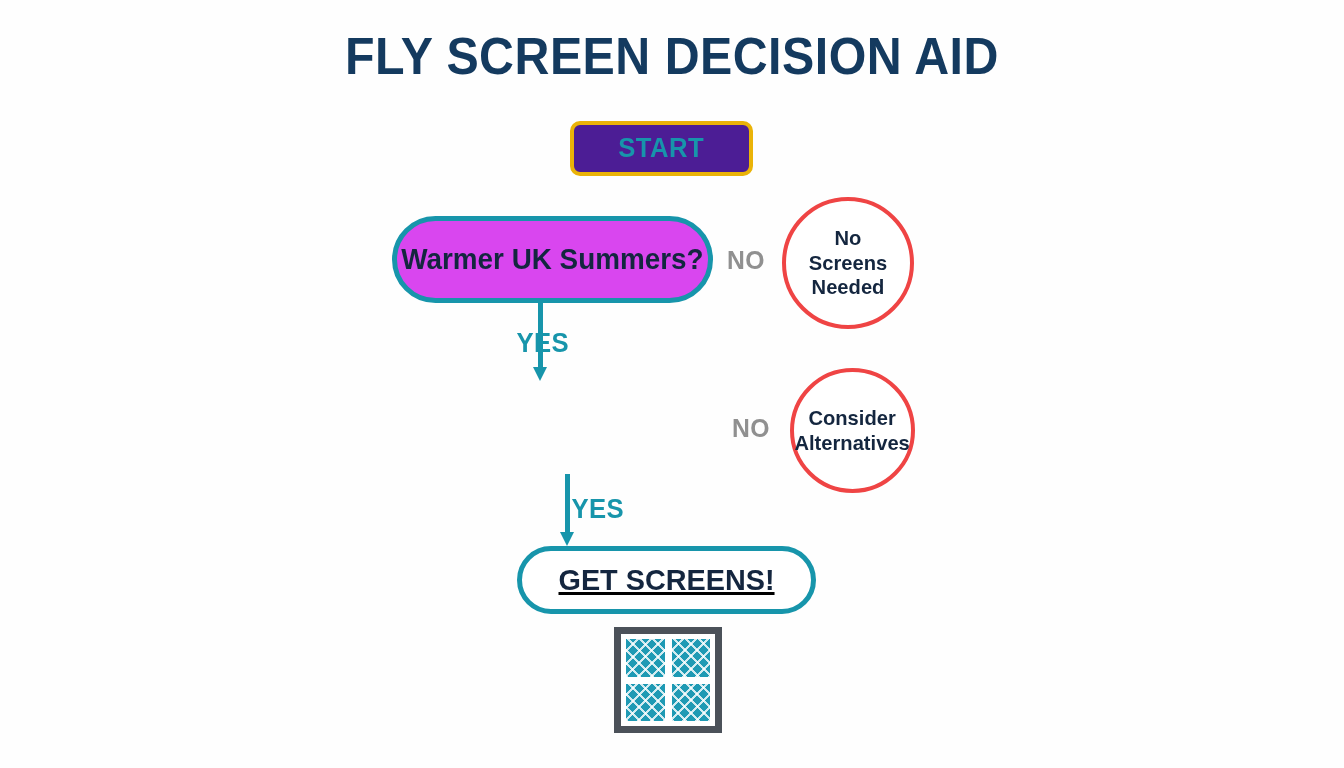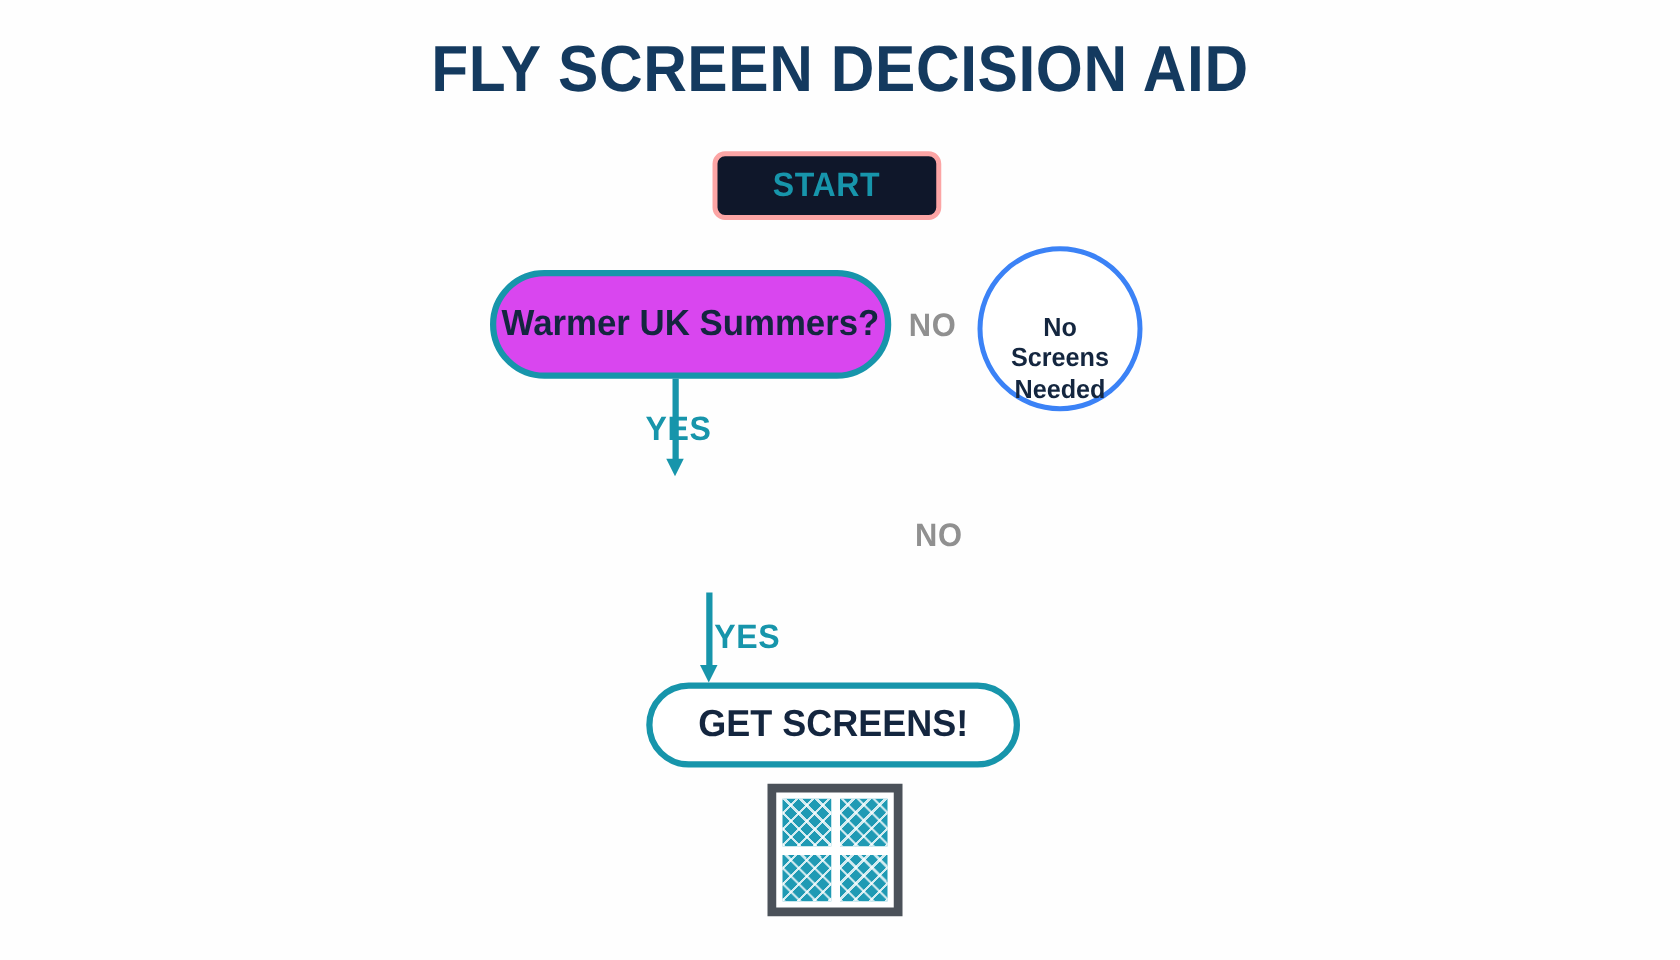--- a/index.html
+++ b/index.html
@@ -41,23 +41,23 @@
   }
 
   
   #start-node {
     position: absolute;
     left: 570px;
     top: 121px;
     width: 183px;
     height: 55px;
     box-sizing: border-box;
-    border: 4px solid #fca5a5;
+    border: 4px solid #eab308;
     border-radius: 10px;
-    background: #0f172a;
+    background: #4c1d95;
     display: flex;
     align-items: center;
     justify-content: center;
   }
   #start-node .node-text {
     font-size: 27px;
     font-weight: bold;
     color: #1795ab;
     letter-spacing: 0.5px;
     transform: scaleX(0.95);
@@ -102,20 +102,21 @@
     top: 546px;
     width: 299px;
     height: 68px;
     box-sizing: border-box;
     border: 5px solid #1795ab;
     border-radius: 999px;
     background: #ffffff;
     display: flex;
     align-items: center;
     justify-content: center;
+    text-decoration: underline;
   }
   #terminal-node .node-text {
     font-size: 30px;
     font-weight: bold;
     color: #14263f;
     white-space: nowrap;
     transform: scaleX(0.96);
   }
 
   
@@ -127,25 +128,25 @@
     letter-spacing: 0.5px;
     transform: scaleX(0.95);
   }
   #no-label-1 { left: 726px; top: 245px; }
   #no-label-2 { left: 731px; top: 413px; }
 
   
   .outcome-circle {
     position: absolute;
     box-sizing: border-box;
-    border: 4px solid #3b82f6;
+    border: 4px solid #ef4444;
     border-radius: 50%;
     background: #ffffff;
     display: flex;
-    align-items: flex-end;
+    align-items: center;
     justify-content: center;
     text-align: center;
   }
   .outcome-circle .circle-text {
     font-size: 21px;
     font-weight: bold;
     color: #14263f;
     line-height: 1.18;
     padding: 0 6px;
     transform: scaleX(0.96);
@@ -262,20 +263,26 @@
 
   <div id="yes-arrow-1" class="yes-arrow">
     <div class="arrow-line"></div>
     <div class="arrow-head"></div>
   </div>
   <div id="yes-label-1" class="yes-label">YES</div>
 
 
   <div id="no-label-2" class="no-label">NO</div>
 
+  <div id="outcome-circle-2" class="outcome-circle">
+    <span class="circle-text">
+      <span>Consider</span><br>
+      <span>Alternatives</span>
+    </span>
+  </div>
 
   <div id="yes-arrow-2" class="yes-arrow">
     <div class="arrow-line"></div>
     <div class="arrow-head"></div>
   </div>
   <div id="yes-label-2" class="yes-label">YES</div>
 
   <div id="terminal-node">
     <span class="node-text">GET SCREENS!</span>
   </div>

